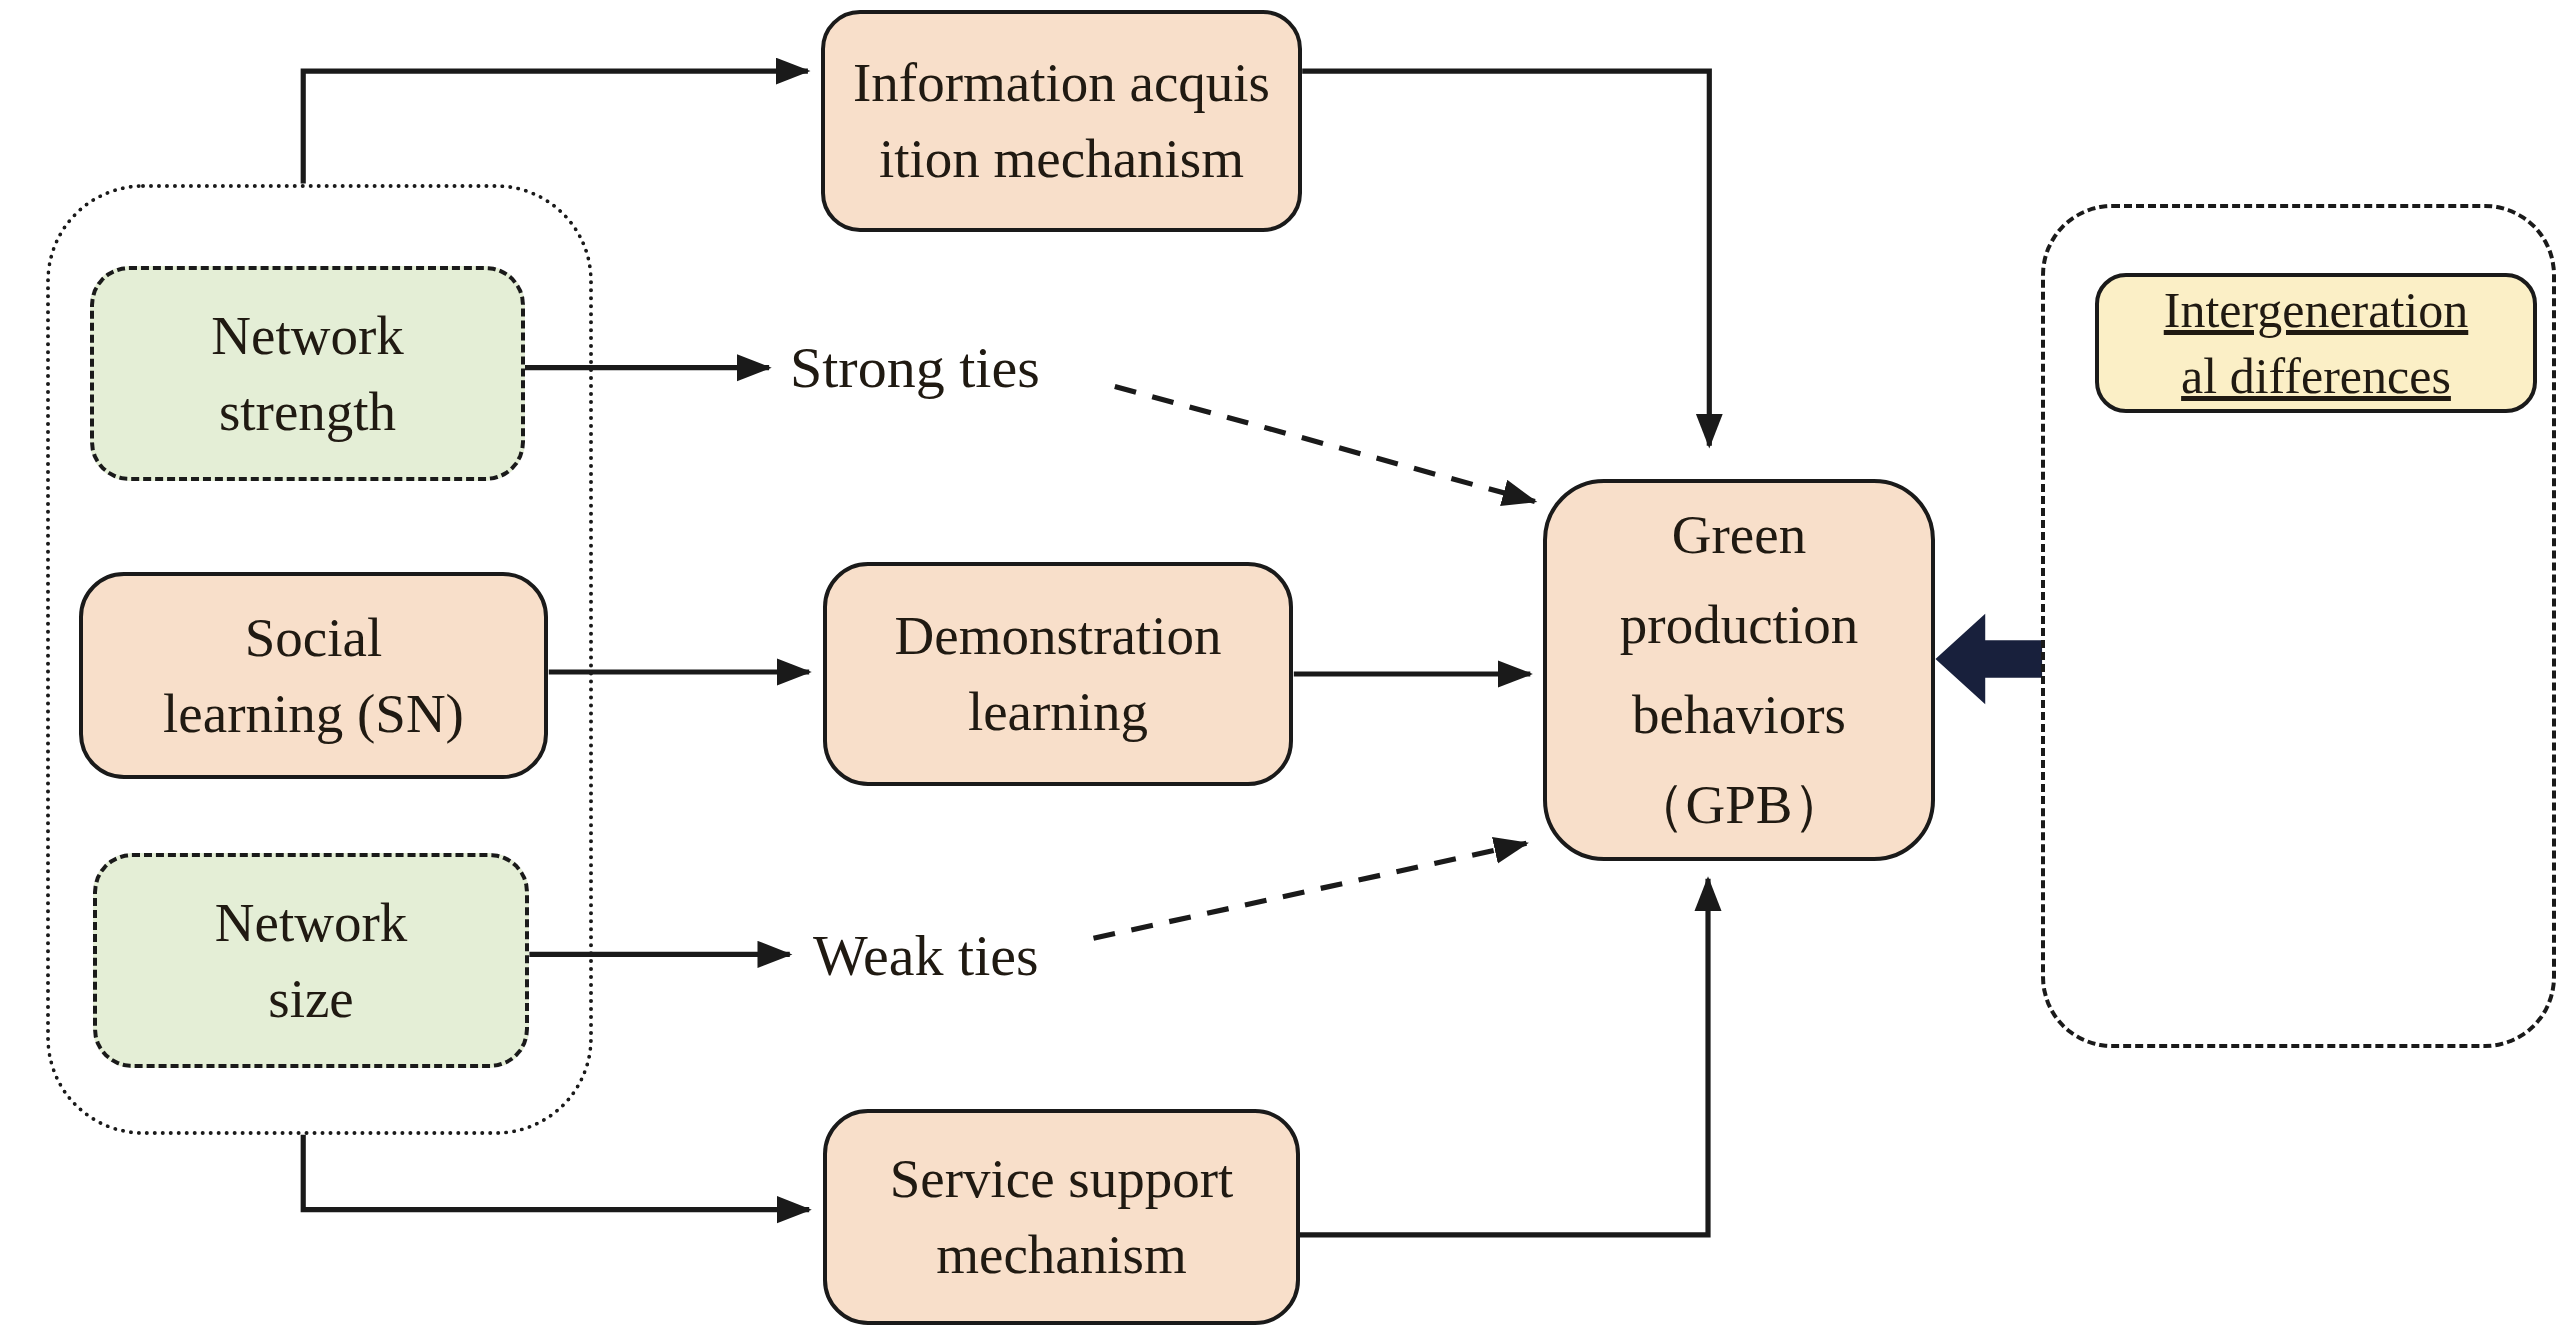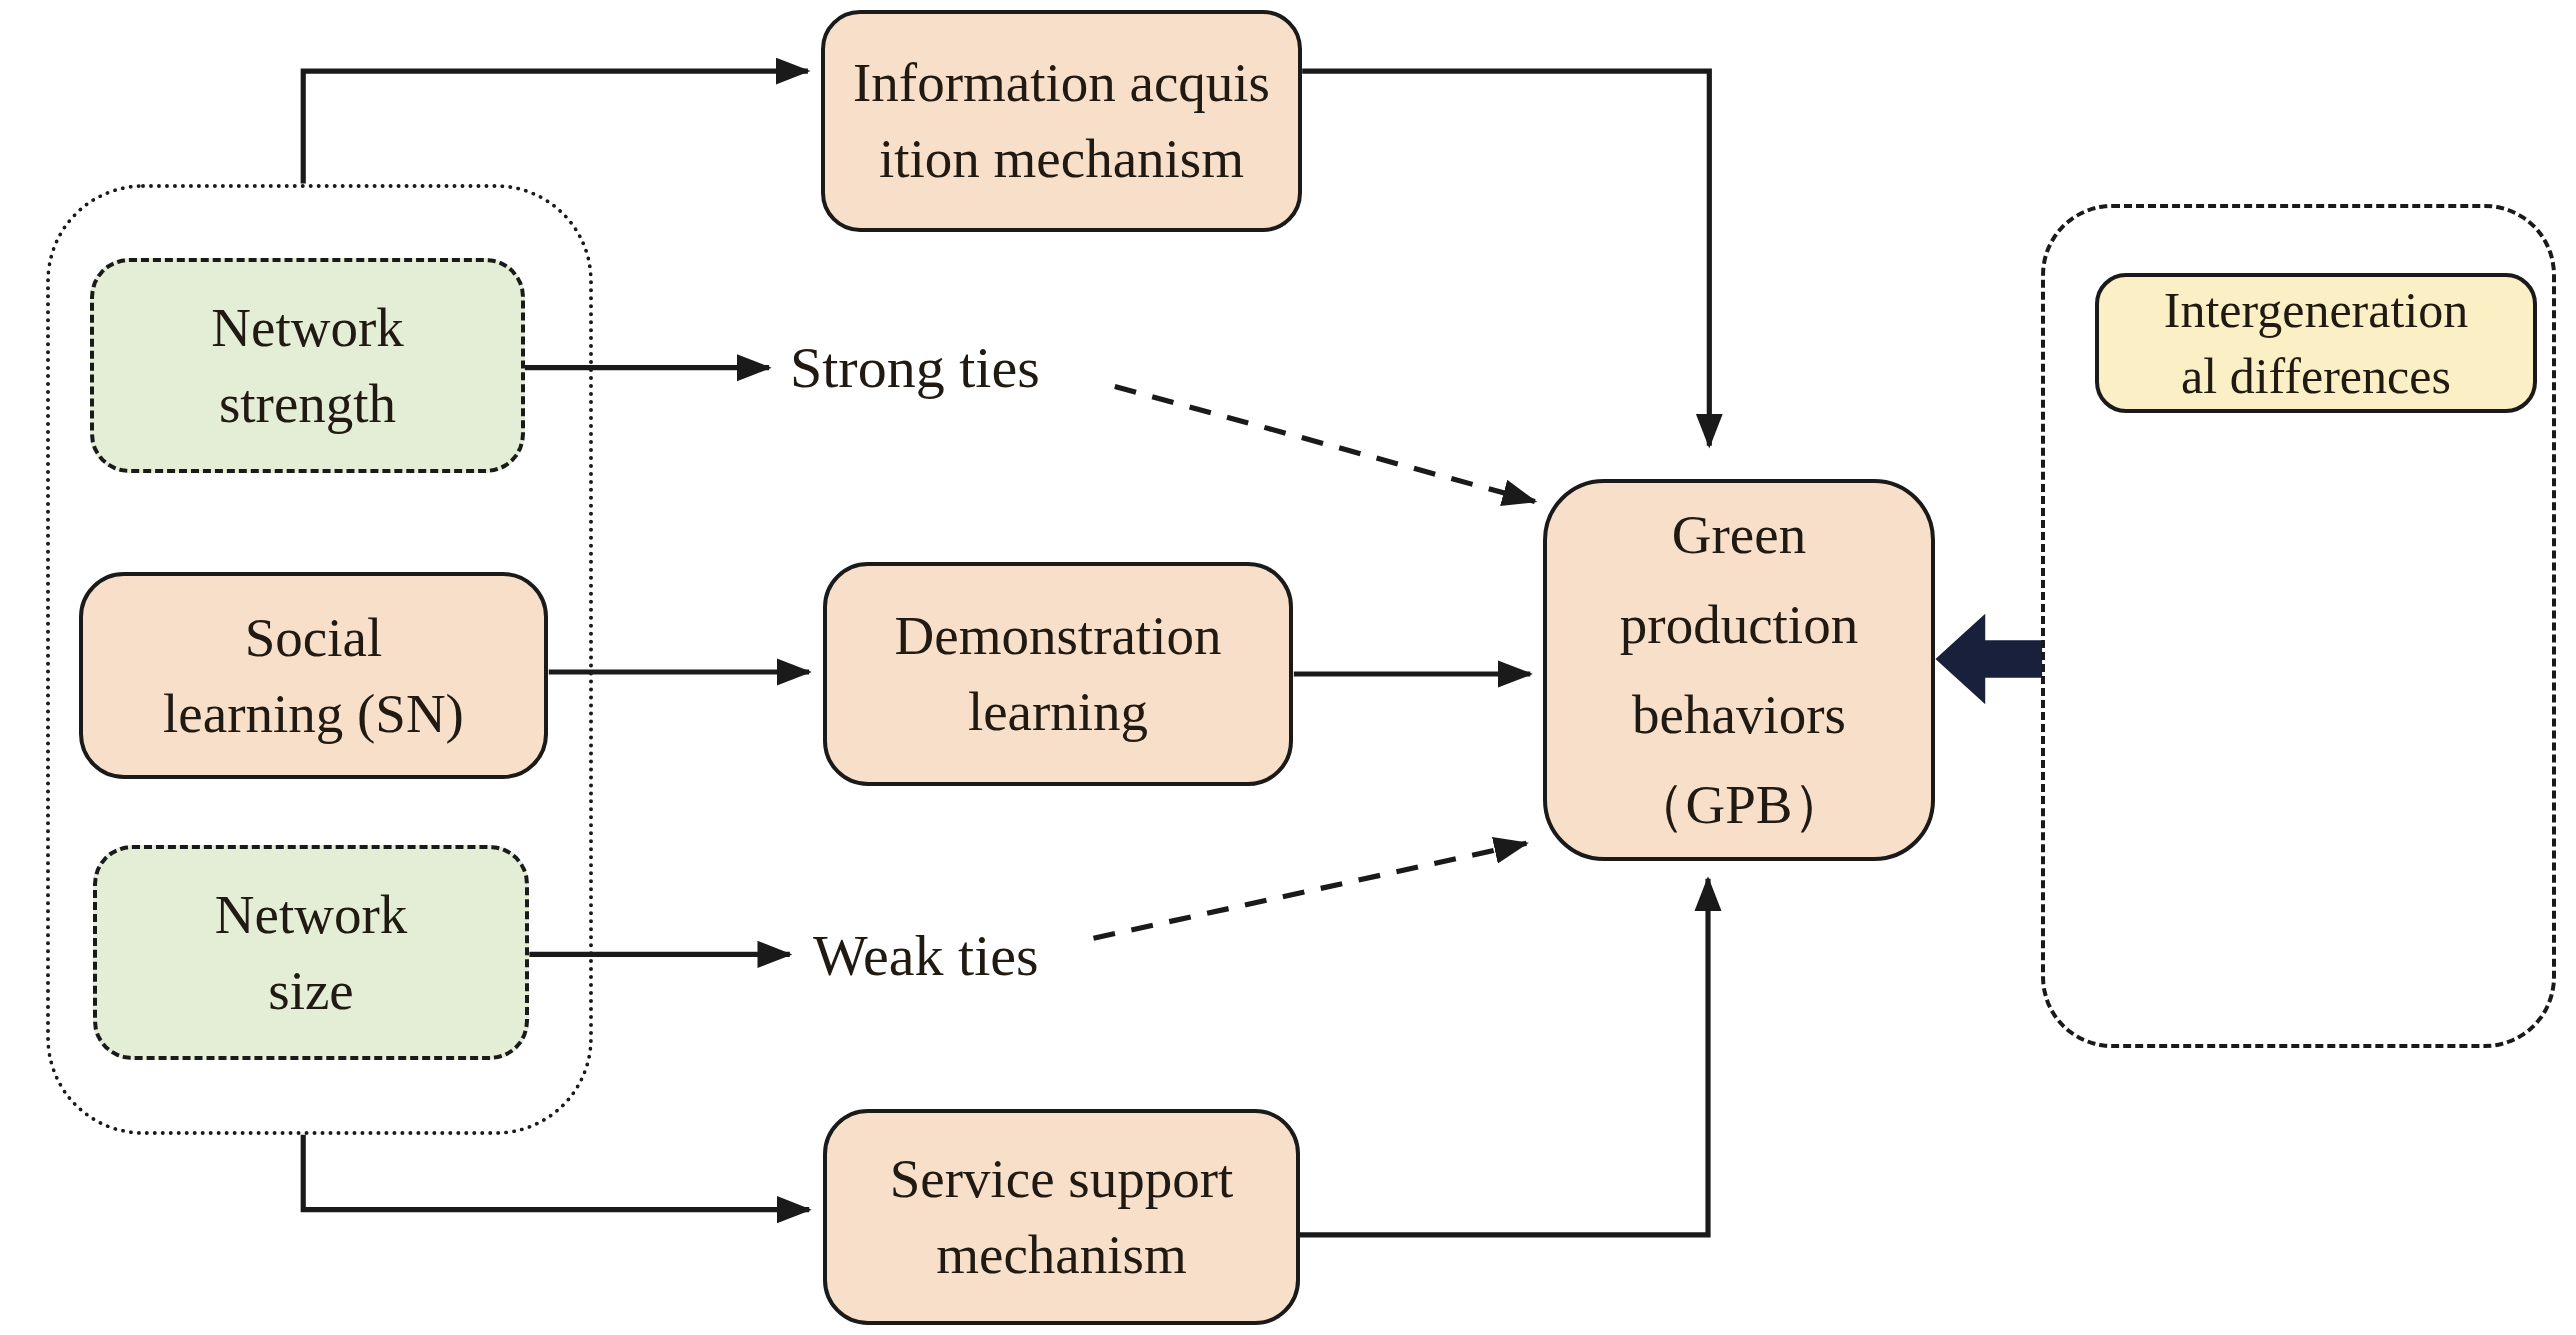--- a/index.html
+++ b/index.html
@@ -15,22 +15,22 @@
   .node{
     position:absolute;
     display:flex;align-items:center;justify-content:center;
     text-align:center;
     white-space:pre-line;
     box-sizing:border-box;
     border:4.5px solid #1a1a1a;
     font-size:55px;line-height:76px;
   }
   .peach{background:#f8dfca;}
-  .green{background:#e4eed6;border-style:dashed;}
-  .yellow{background:#fbefc6;}
+  .green{background:#e4eed6;border-style:dashed;margin-top:8px;}
+  .yellow{background:#fbefc6;text-decoration:underline;}
   .container-box{
     position:absolute;box-sizing:border-box;background:transparent;
   }
   .dotted{border:4.5px dotted #1a1a1a;border-radius:97px;}
   .dashed{border:4.5px dashed #1a1a1a;border-radius:71px;}
   .label{
     position:absolute;display:flex;align-items:center;
     font-size:58px;line-height:84px;white-space:pre-line;
   }
   

